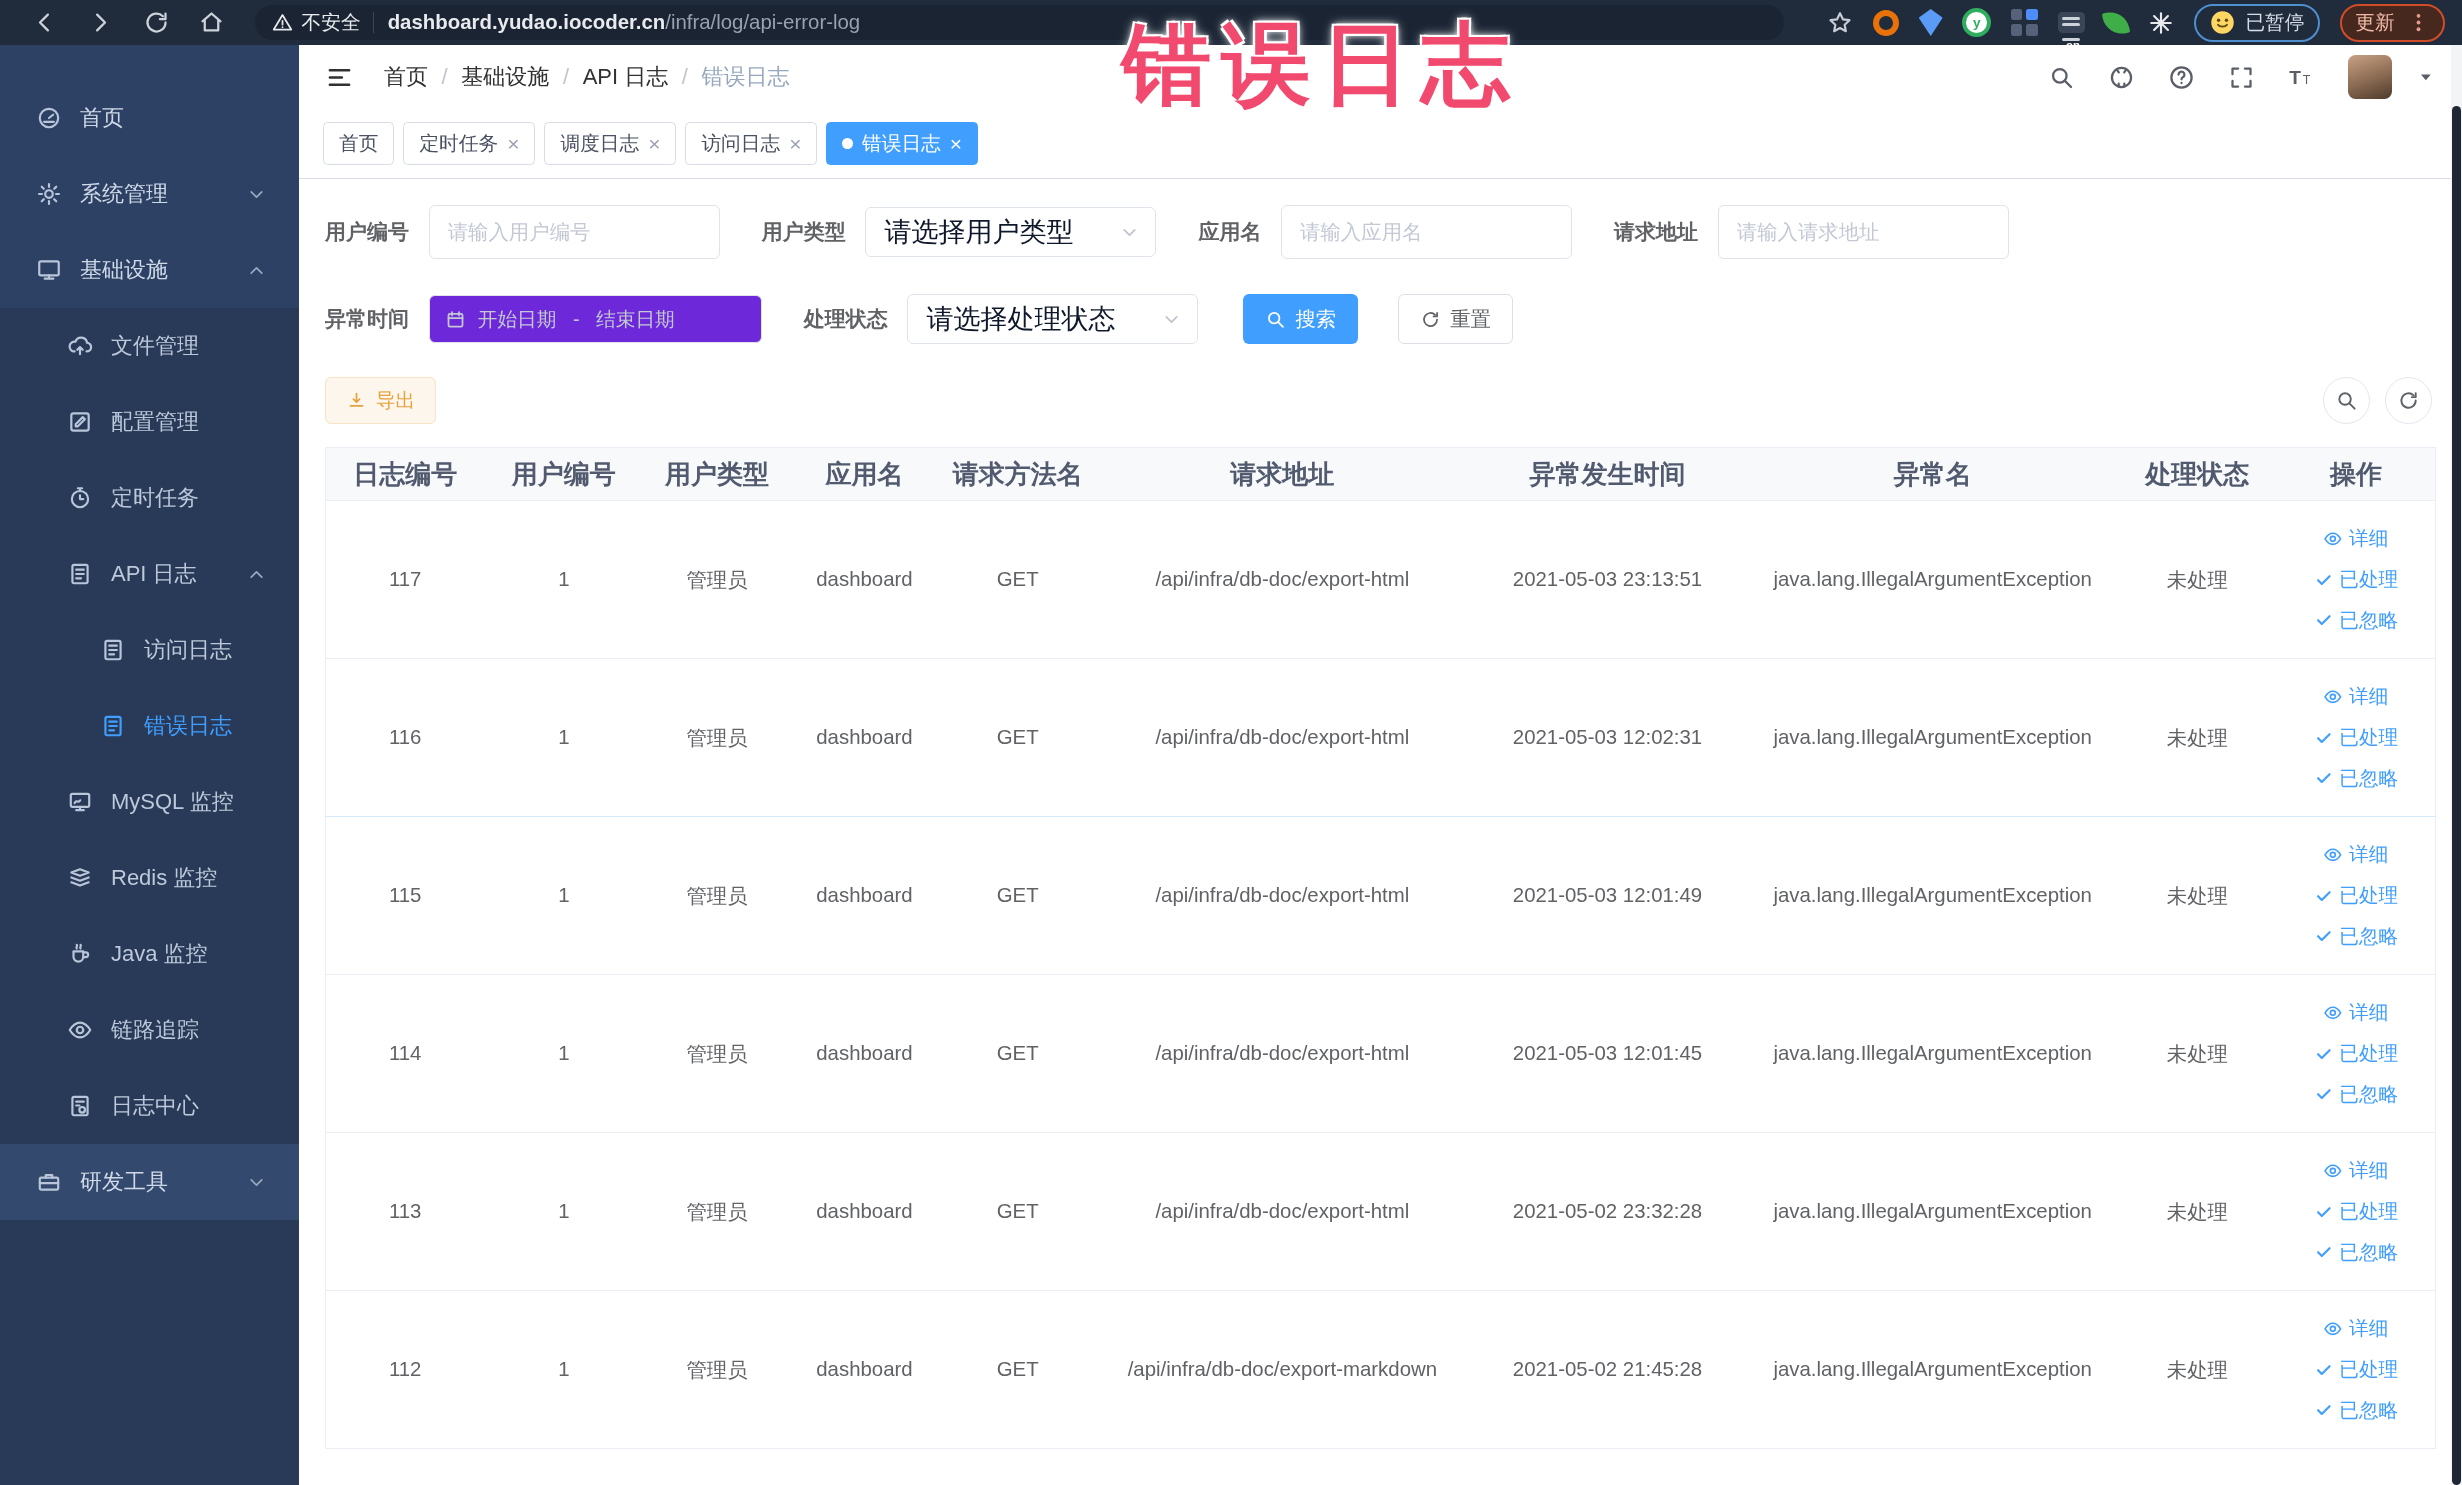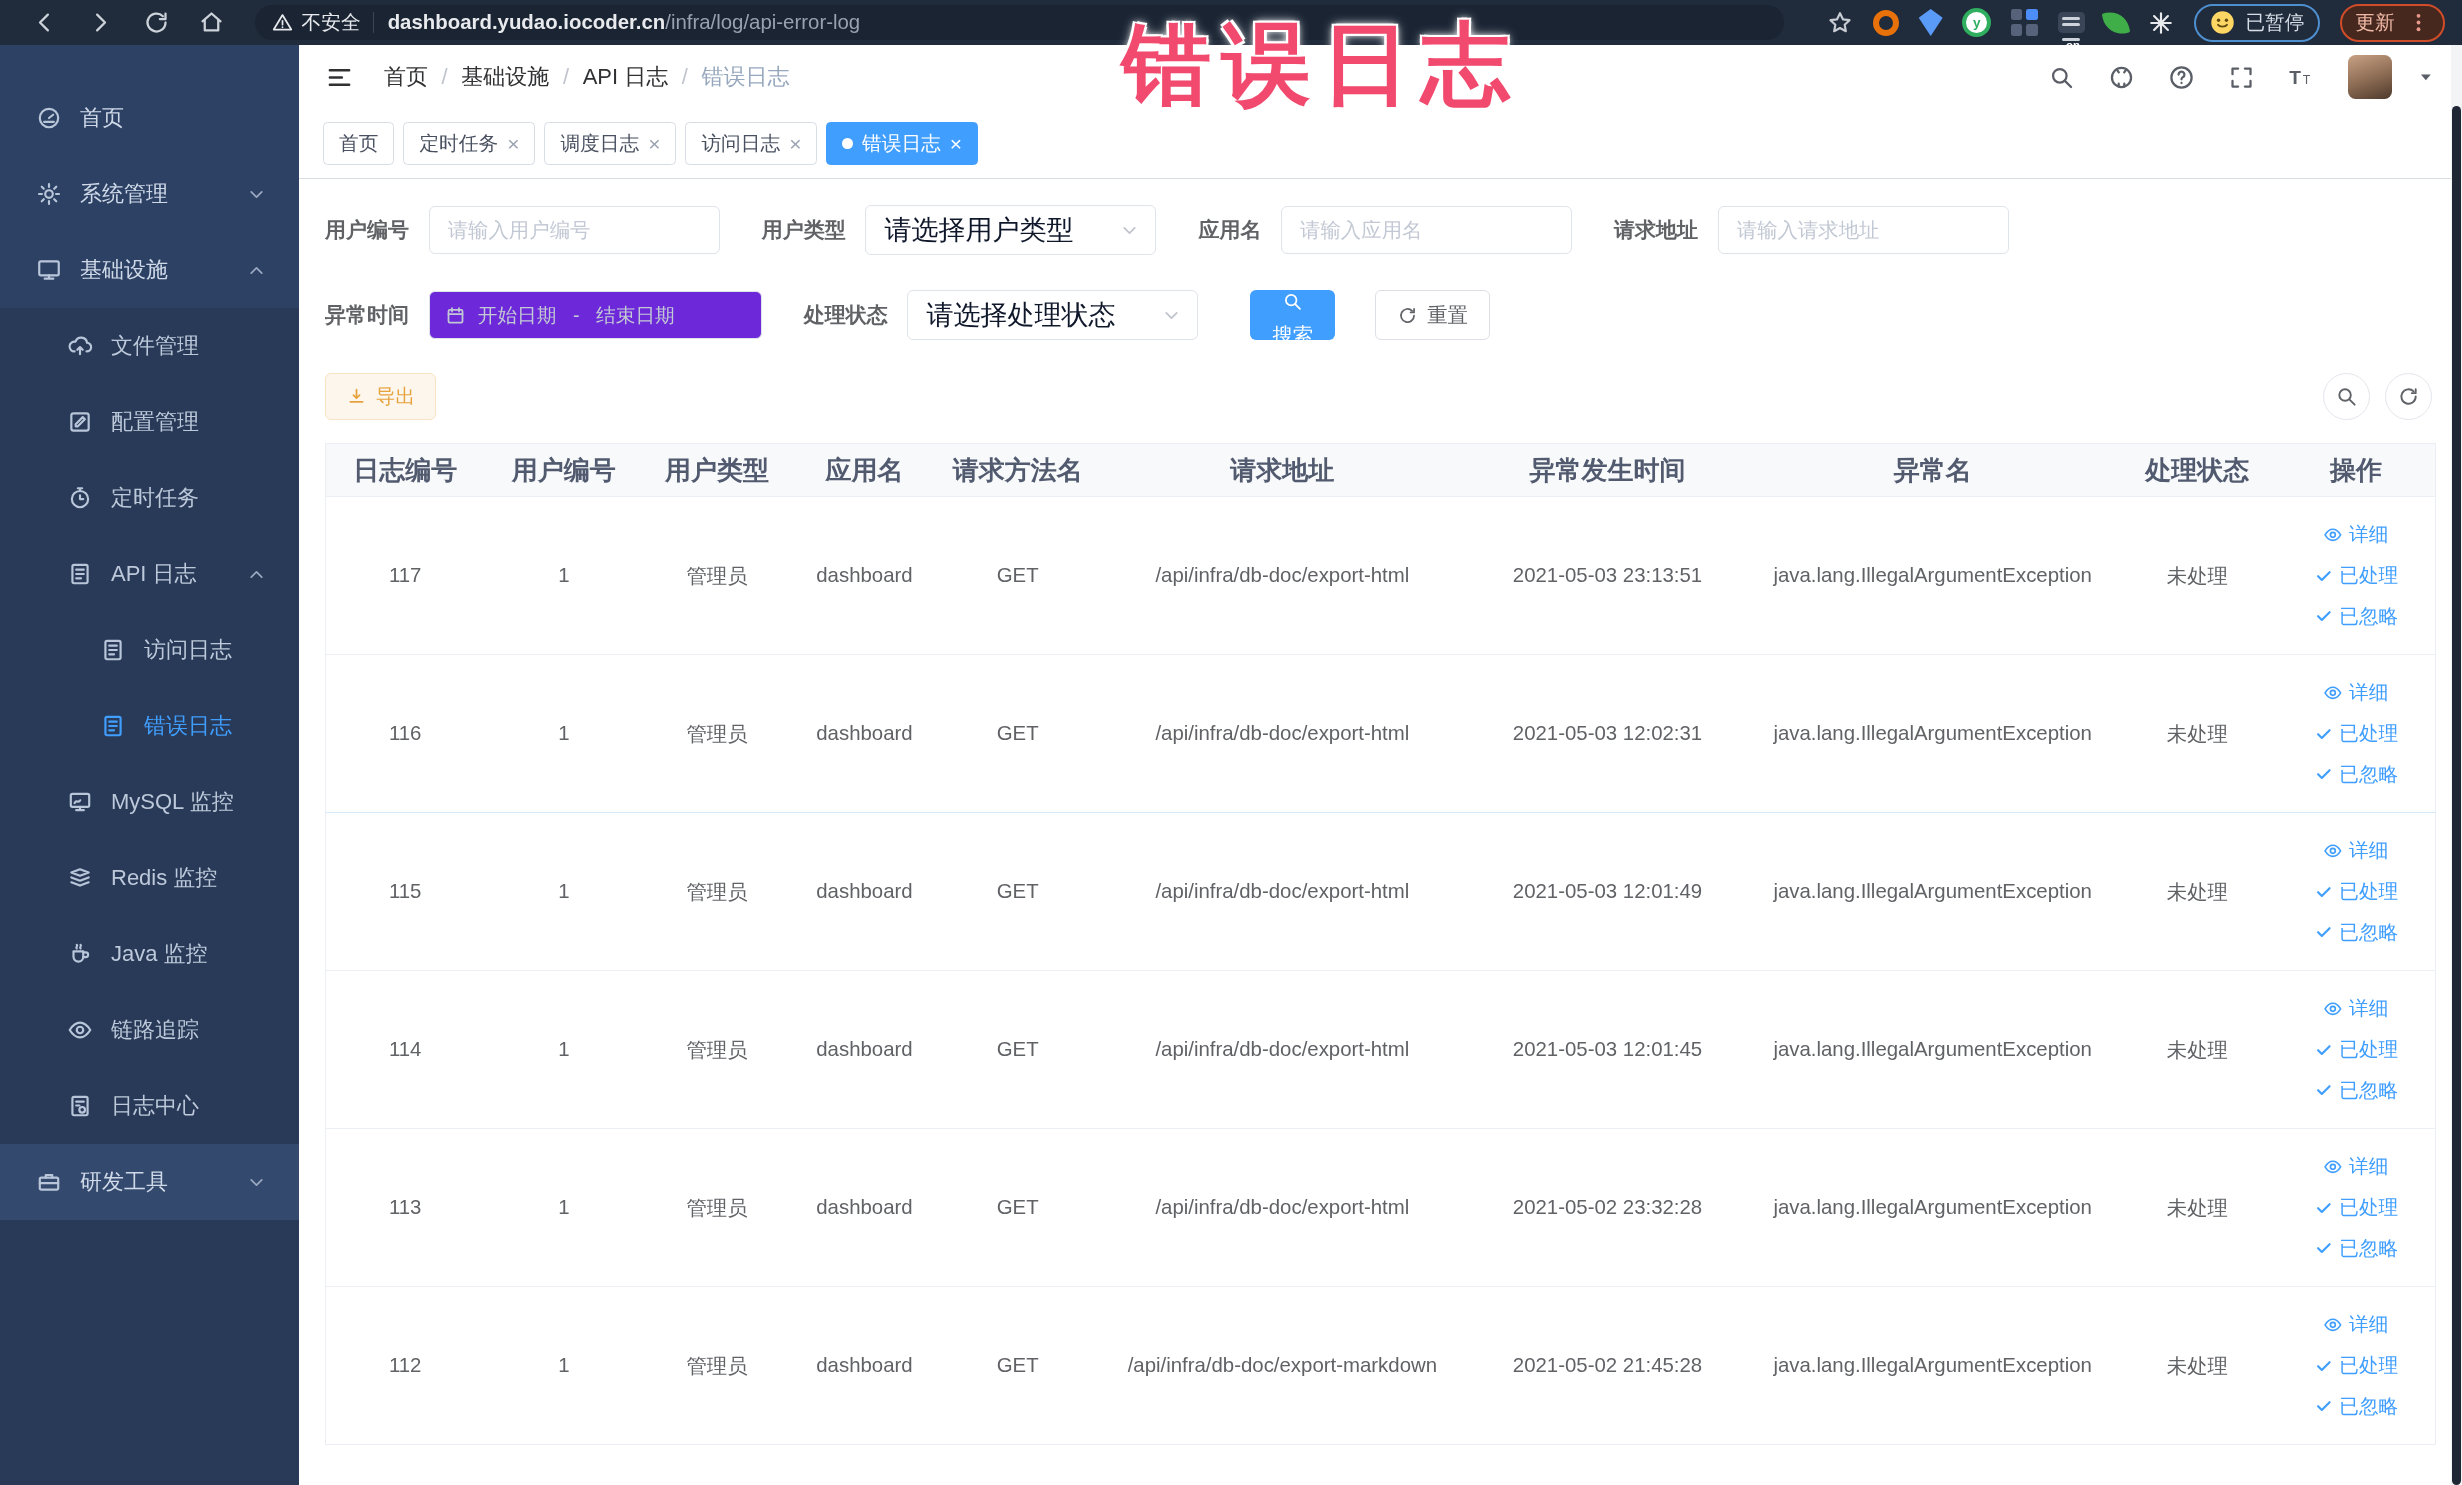--- a/index.html
+++ b/index.html
@@ -85,36 +85,36 @@
   .tag.active .tag-close { color:#fff; }
   .tag-dot { width:10.6px; height:10.6px; border-radius:50%; background:#fff; }
 
   #content { flex:1; padding:26px; position:relative; }
 
   
   .f-row { display:flex; align-items:center; }
   .f-row + .f-row { margin-top:35px; }
   .f-group { display:flex; align-items:center; margin-right:42px; }
   .f-label { font-size:21px; font-weight:bold; color:#606266; margin-right:19.7px; white-space:nowrap; }
-  .inp { width:291px; height:48px; border:1.5px solid #dfe3ea; border-radius:6px; padding:0 18px;
+  .inp { width:291px; height:54px; border:1.5px solid #dfe3ea; border-radius:6px; padding:0 18px;
     font-size:20.4px; color:#606266; outline:none; font-family:inherit; }
   .inp::placeholder { color:#c2c8d4; }
   .select { width:291px; height:50px; border:1.5px solid #dfe3ea; border-radius:6px; padding:0 15px 0 18px;
     display:flex; align-items:center; background:#fff; cursor:pointer; }
   .select .ph { color:#0f172a; font-size:27px; }
   .select .sel-caret { margin-left:auto; width:21px; height:21px; color:#c0c4cc; }
   .daterange { width:333px; height:48px; border:1.5px solid #dfe3ea; border-radius:6px; padding:0 15px;
     display:flex; align-items:center; gap:12px; background:#6d28d9; cursor:pointer; }
   .daterange .cal { width:21px; height:21px; color:#c2c8d4; }
   .daterange .ph { color:#c2c8d4; font-size:19.7px; }
   .daterange .sep { color:#c2c8d4; font-size:19.7px; margin:0 4.5px; }
   .btn { display:inline-flex; align-items:center; height:50px; border-radius:6px; font-size:20.4px;
     padding:0 21px; cursor:pointer; gap:9px; border:1.5px solid transparent; }
   .btn .b-ic { width:21px; height:21px; }
-  #search-btn { background:#409eff; color:#fff; margin-left:10px;flex-direction:column; }
+  #search-btn { background:#409eff; color:#fff; margin-left:3px; }
   #reset-btn { background:#fff; border-color:#dcdfe6; color:#606266; margin-left:40px; }
 
   
   #toolbar { margin-top:33px; display:flex; align-items:center; }
   #export-btn { height:47px; background:#fdf6ec; border-color:#f8e3c5; color:#e6a23c; font-size:19.7px; padding:0 19.7px; }
   #toolbar-right { margin-left:auto; display:flex; gap:15px; margin-right:4.5px; }
   .icon-circle { width:47px; height:47px; border-radius:50%; border:1.5px solid #e3e6ec; background:#fff;
     display:flex; align-items:center; justify-content:center; color:#5f6368; cursor:pointer; }
   .icon-circle .ic { width:23px; height:23px; }
 

